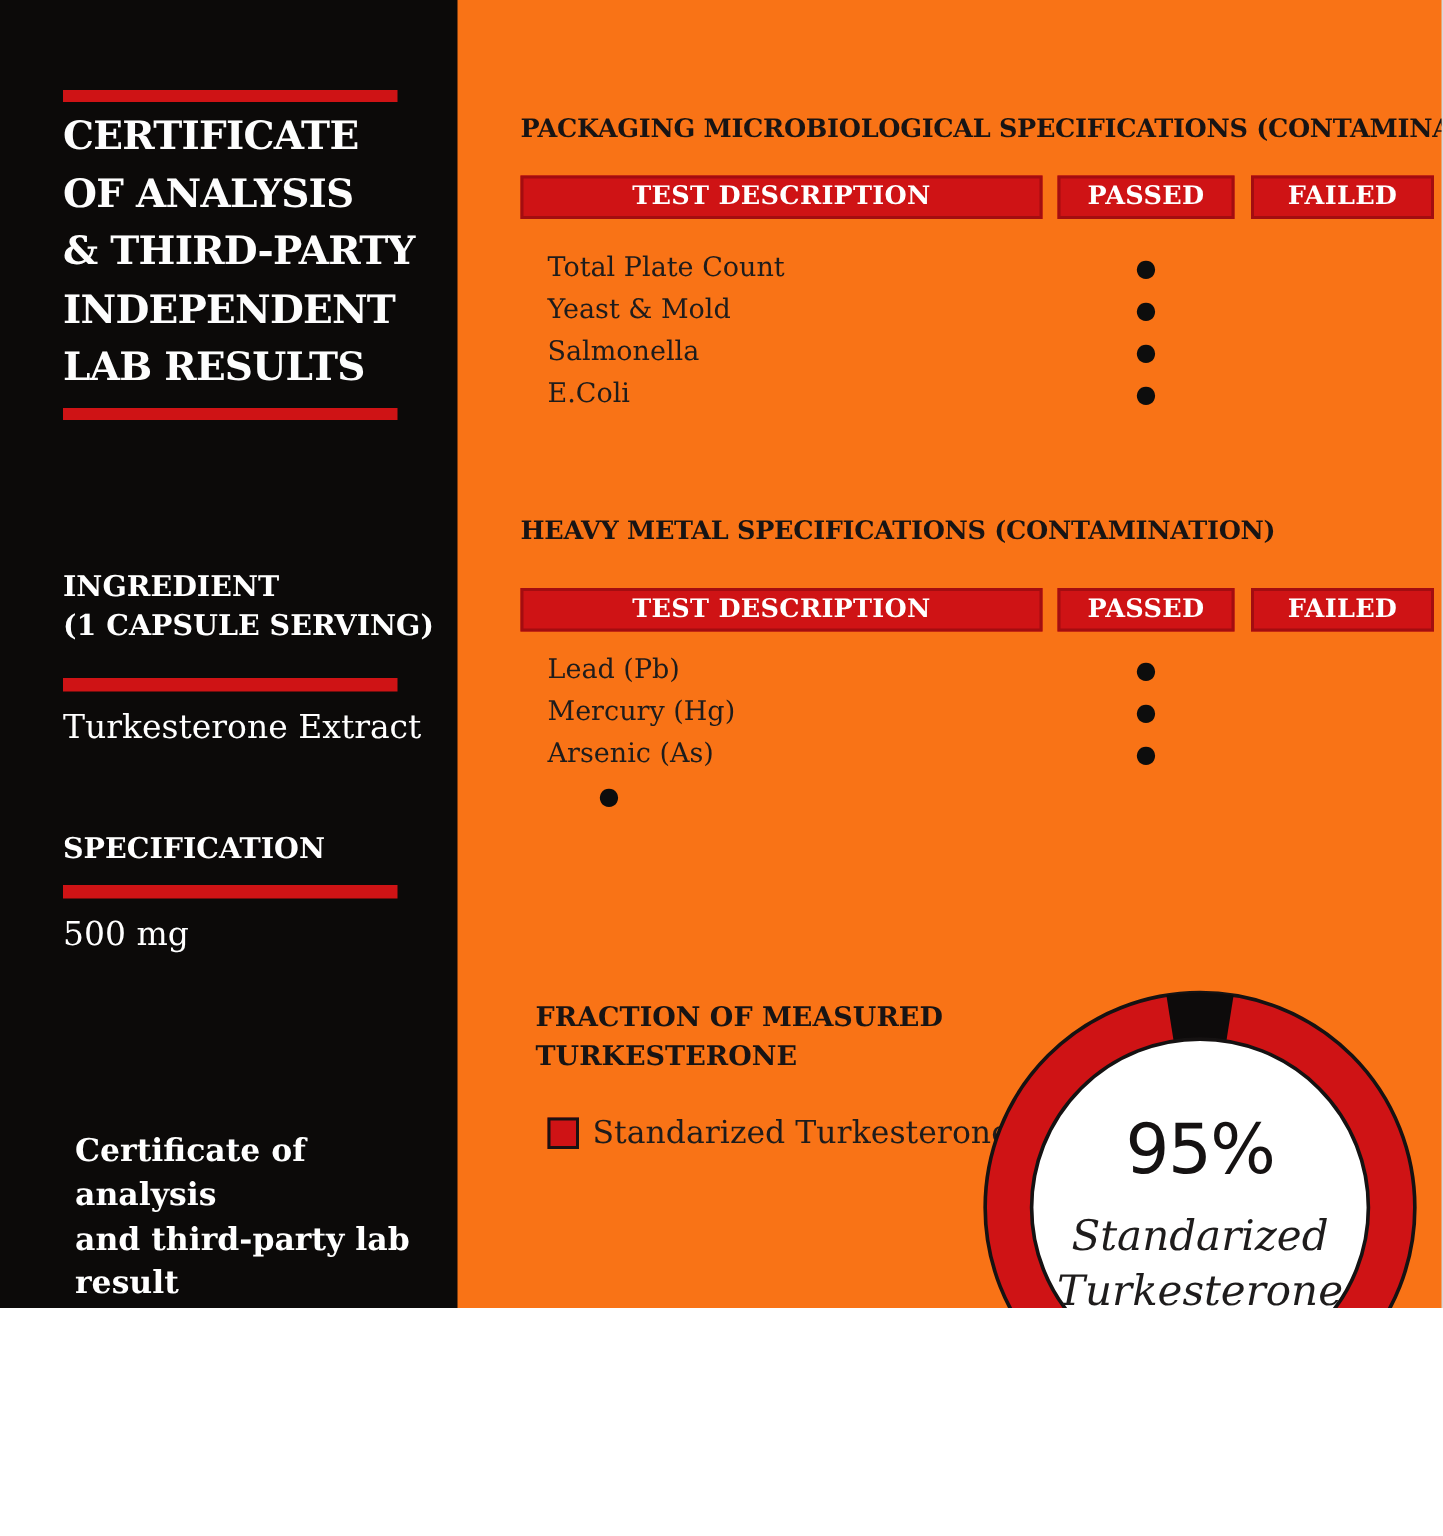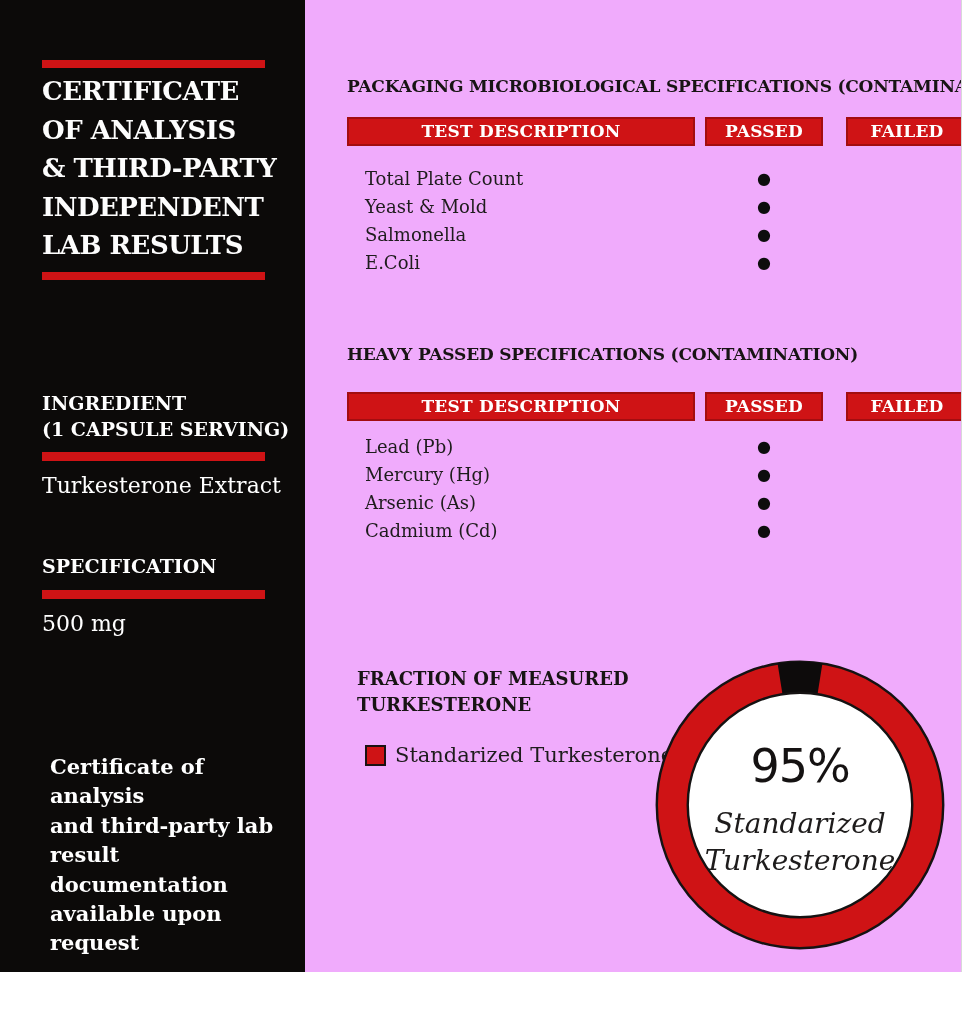--- a/index.html
+++ b/index.html
@@ -1,18 +1,18 @@
 <!DOCTYPE html>
 <html><head>
 <meta charset="utf-8">
 <style>
   * { margin:0; padding:0; box-sizing:border-box; }
   html,body { background:#ffffff; }
   .canvas {
-    position:relative; width:962px; height:972px; background:#f0abfc;
+    position:relative; width:962px; height:872px; background:#f97316;
     font-family:"DejaVu Serif", serif; color:#1e1c1c; overflow:hidden;
     border-right:1px solid #d8d8d8;
   }
   
   .sidebar {
     position:absolute; left:0; top:0; width:305px; height:1024px;
     background:#0c0a09; color:#ffffff;
   }
   .redbar { position:absolute; left:42px; width:223px; height:8px; background:#cf1315; }
   .sb-title {
@@ -34,21 +34,21 @@
     position:absolute; left:347px; font-size:17px; font-weight:bold;
     letter-spacing:-0.2px; white-space:nowrap; color:#181414;
   }
   .tbl-header { position:absolute; left:347px; display:flex; height:29px; }
   .hcell {
     background:#cf1315; border:2px solid #a30d10; color:#ffffff;
     font-size:17px; font-weight:bold; text-align:center; line-height:25px;
     letter-spacing:0.2px;
   }
   .hcell.desc { width:348px; margin-right:10px; }
-  .hcell.passed { width:118px; margin-right:23px; }
+  .hcell.passed { width:118px; margin-right:11px; }
   .hcell.failed { width:122px; }
   .tbl-rows { position:absolute; left:347px; }
   .trow { display:flex; height:28px; line-height:28px; }
   .cell-label { width:348px; padding-left:18px; font-size:18px; margin-right:10px; }
   .cell-passed { width:118px; margin-right:11px; text-align:center; }
   .cell-failed { width:122px; text-align:center; }
   .dot { font-family:"DejaVu Sans", sans-serif; font-size:16px; color:#0d0d0d; }
   
   .chart-title {
     position:absolute; left:357px; top:666px; width:280px;
@@ -77,21 +77,21 @@
 
   <aside class="sidebar">
     <div class="redbar" style="top:60px;"></div>
     <h1 class="sb-title">CERTIFICATE
 OF ANALYSIS
 &amp; THIRD-PARTY
 INDEPENDENT
 LAB RESULTS</h1>
     <div class="redbar" style="top:272px;"></div>
 
-    <div class="sb-heading" style="top:390px;">INGREDIENT
+    <div class="sb-heading" style="top:378px;">INGREDIENT
 (1 CAPSULE SERVING)</div>
     <div class="redbar" style="top:452px; height:9px;"></div>
     <div class="sb-value" style="top:473px;">Turkesterone Extract</div>
 
     <div class="sb-heading" style="top:553px;">SPECIFICATION</div>
     <div class="redbar" style="top:590px; height:9px;"></div>
     <div class="sb-value" style="top:611px;">500 mg</div>
 
     <p class="sb-footnote">Certificate of analysis
 and  third-party lab
@@ -124,21 +124,21 @@
       <div class="cell-passed dot">●</div>
       <div class="cell-failed dot"></div>
     </div>
     <div class="trow">
       <div class="cell-label">E.Coli</div>
       <div class="cell-passed dot">●</div>
       <div class="cell-failed dot"></div>
     </div>
   </div>
 
-  <h2 class="section-title" style="top:344px;">HEAVY PASSED SPECIFICATIONS (CONTAMINATION)</h2>
+  <h2 class="section-title" style="top:344px;">HEAVY METAL SPECIFICATIONS (CONTAMINATION)</h2>
 
   <div class="tbl-header" style="top:392px;">
     <div class="hcell desc">TEST DESCRIPTION</div>
     <div class="hcell passed">PASSED</div>
     <div class="hcell failed">FAILED</div>
   </div>
 
   <div class="tbl-rows" style="top:433px;">
     <div class="trow">
       <div class="cell-label">Lead (Pb)</div>
@@ -149,21 +149,20 @@
       <div class="cell-label">Mercury (Hg)</div>
       <div class="cell-passed dot">●</div>
       <div class="cell-failed dot"></div>
     </div>
     <div class="trow">
       <div class="cell-label">Arsenic (As)</div>
       <div class="cell-passed dot">●</div>
       <div class="cell-failed dot"></div>
     </div>
     <div class="trow">
-      <div class="cell-label">Cadmium (Cd)</div>
       <div class="cell-passed dot">●</div>
       <div class="cell-failed dot"></div>
     </div>
   </div>
 
   <h2 class="chart-title">FRACTION OF MEASURED
 TURKESTERONE</h2>
 
   <div class="legend">
     <span class="legend-swatch"></span>

